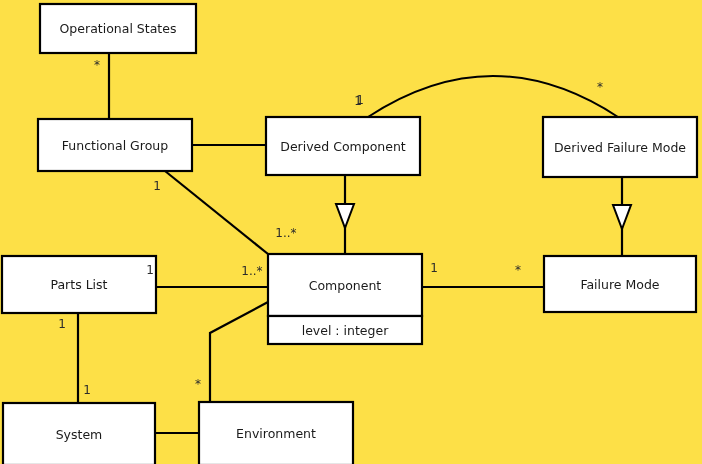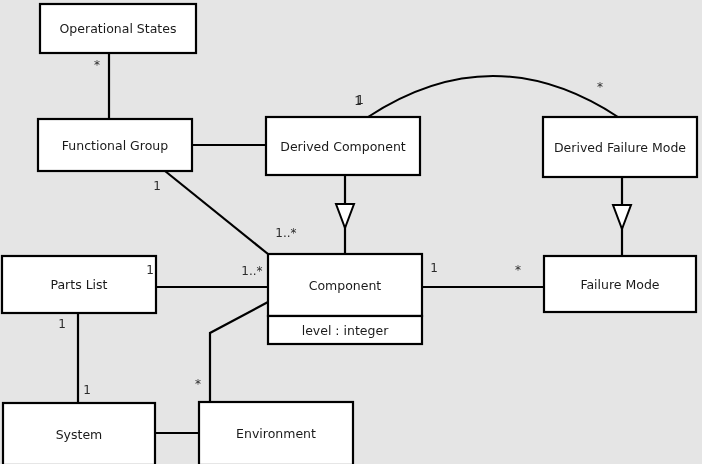--- a/index.html
+++ b/index.html
@@ -11,21 +11,21 @@
   body {
     width: 702px;
     height: 464px;
     overflow: hidden;
     font-family: "DejaVu Sans", "Liberation Sans", sans-serif;
   }
   #diagram-canvas {
     position: relative;
     width: 702px;
     height: 464px;
-    background: #e5e5e5;
+    background: #fde047;
   }
   svg.diagram-svg {
     display: block;
     width: 702px;
     height: 464px;
   }
   .uml-class-box {
     fill: #ffffff;
     stroke: #000000;
     stroke-width: 2.2;

